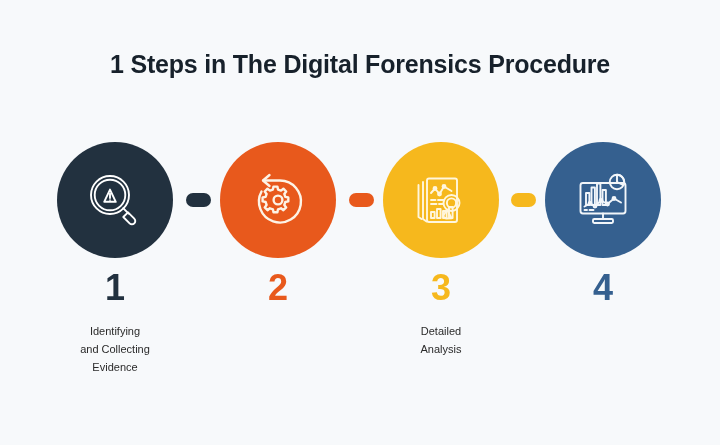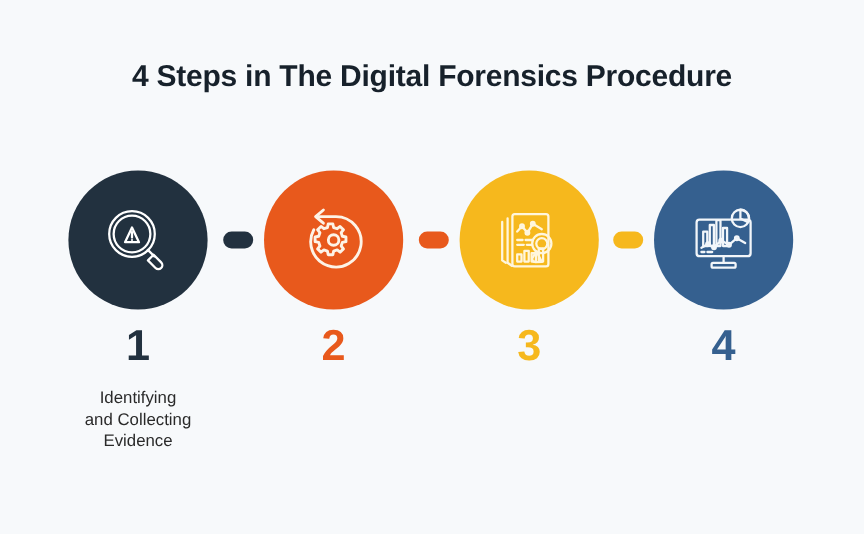--- a/index.html
+++ b/index.html
@@ -86,33 +86,33 @@
   #col-3 { left: 356px; }
   #col-4 { left: 518px; }
 
   .step-number {
     font-size: 36px;
     font-weight: bold;
     line-height: 40px;
     margin-bottom: 14px;
   }
   .step-caption {
-    font-size: 14px;
+    font-size: 11px;
     line-height: 18px;
     color: #2a2a2a;
     white-space: pre-line;
     text-align: center;
   }
 </style>
 </head>
 <body>
 
 <div id="canvas">
 
-  <div id="title">4 Steps in The Digital Forensics Procedure</div>
+  <div id="title">1 Steps in The Digital Forensics Procedure</div>
 
   <div id="steps-row">
 
     <div class="step-circle" id="circle-1" style="background:#22313f;">
       <span>
         <svg width="62" height="62" viewBox="0 0 62 62" fill="none" stroke="#ffffff" stroke-width="1.9" stroke-linecap="round" stroke-linejoin="round">
           <circle cx="26" cy="26" r="19"></circle>
           <circle cx="26" cy="26" r="15.3"></circle>
           <path d="M20.2 32.8 L26 20.6 L31.8 32.8 Z"></path>
           <line x1="26" y1="24.4" x2="26" y2="29.0"></line>
@@ -211,19 +211,21 @@
 and Collecting
 Evidence</div>
   </div>
 
   <div class="step-col" id="col-2">
     <div class="step-number" style="color:#e8591c;">2</div>
   </div>
 
   <div class="step-col" id="col-3">
     <div class="step-number" style="color:#f6b81d;">3</div>
+    <div class="step-caption">Detailed
+Analysis</div>
   </div>
 
   <div class="step-col" id="col-4">
     <div class="step-number" style="color:#35608f;">4</div>
   </div>
 
 </div>
 
 </body></html>

